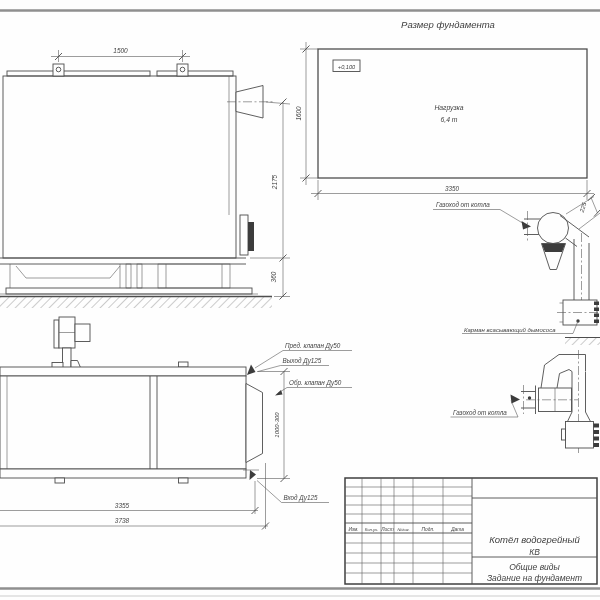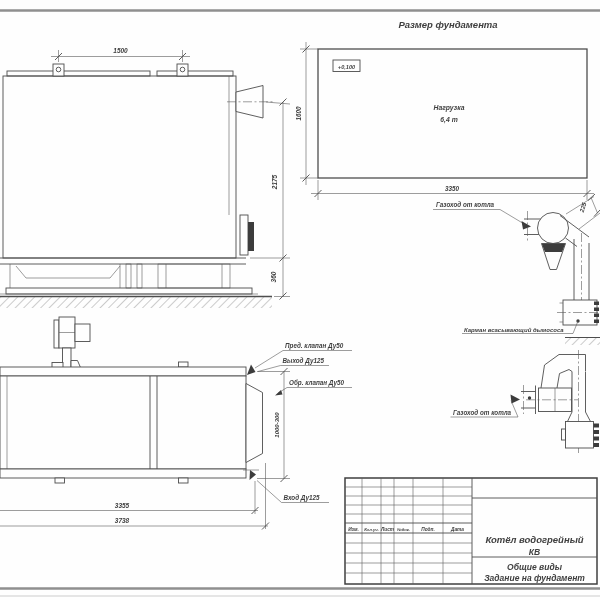--- a/index.html
+++ b/index.html
@@ -1,17 +1,17 @@
 <!DOCTYPE html>
 <html><head>
 <meta charset="utf-8">
 <style>
   html,body{margin:0;padding:0;background:#fff;}
   .canvas{position:relative;width:600px;height:600px;background:#fefefe;overflow:hidden;
-          font-family:"Liberation Sans",sans-serif;font-weight:bold;}
+          font-family:"Liberation Sans",sans-serif;}
   svg{display:block;}
   .ln{stroke:#4d4d4d;stroke-width:0.9;fill:none;}
   .thick{stroke:#464646;stroke-width:1.25;fill:none;}
   .thin{stroke:#5a5a5a;stroke-width:0.6;fill:none;}
   .cl{stroke:#5a5a5a;stroke-width:0.6;fill:none;stroke-dasharray:9 2.5 2 2.5;}
   .dark{fill:#3c3c3c;stroke:none;}
   .wht{fill:#fefefe;}
   text{font-family:"Liberation Sans",sans-serif;font-style:italic;fill:#3f3f3f;}
   .t65{font-size:6.5px;}
   .t63{font-size:6.3px;}

